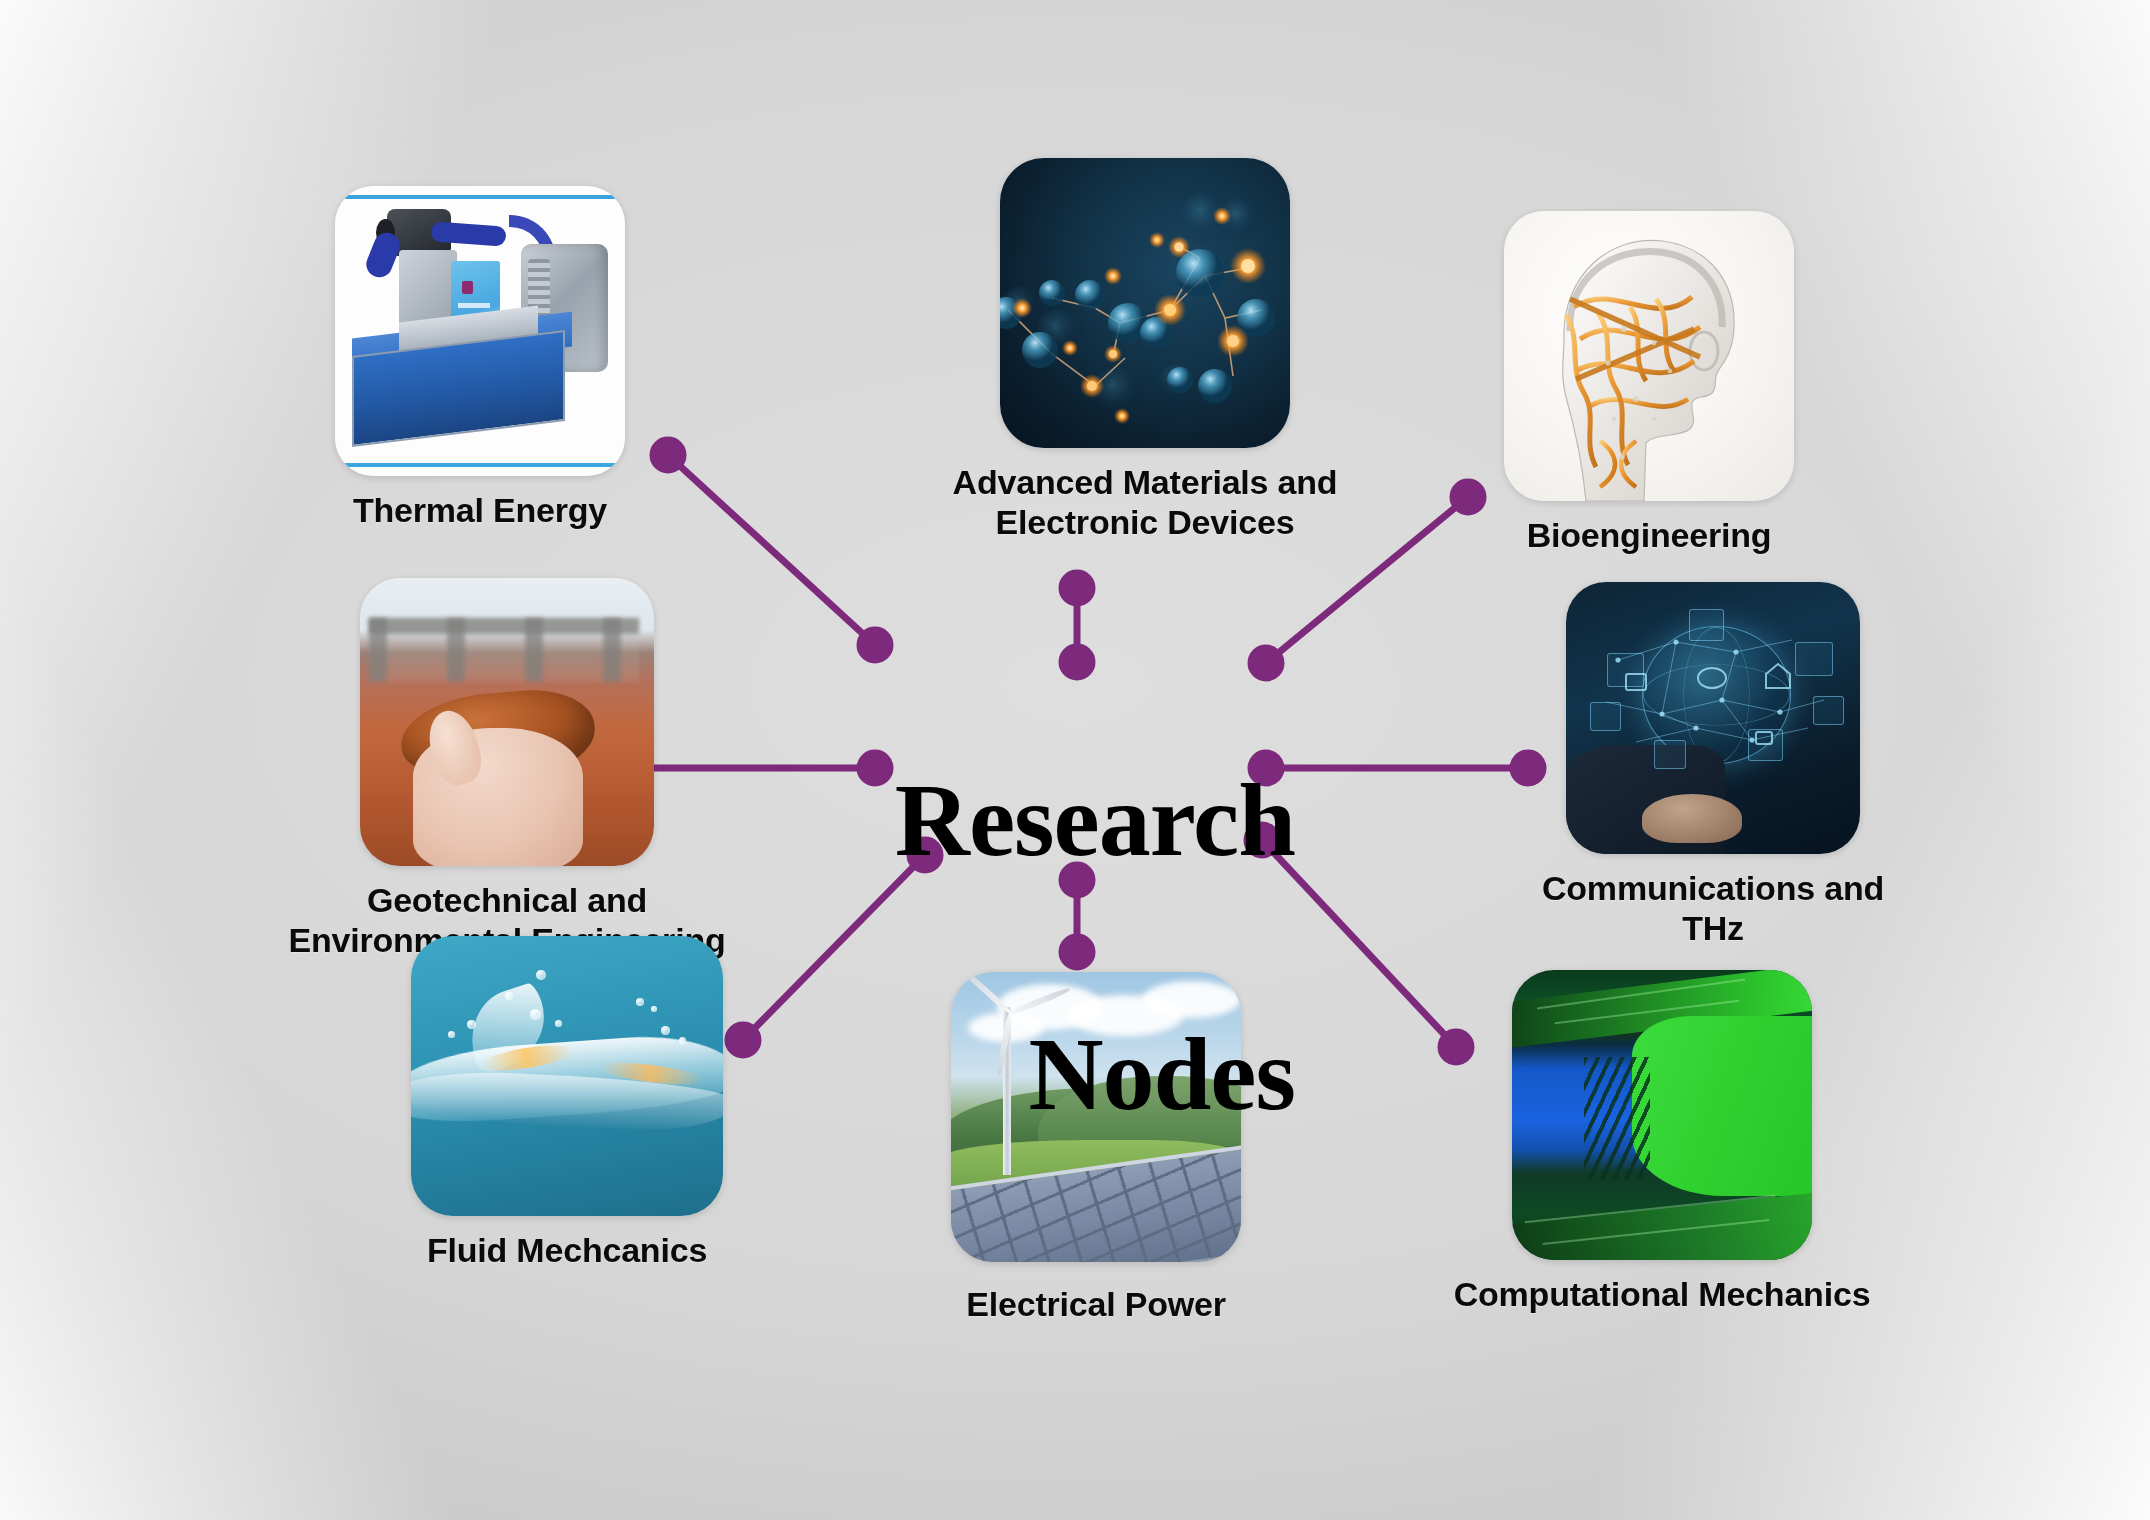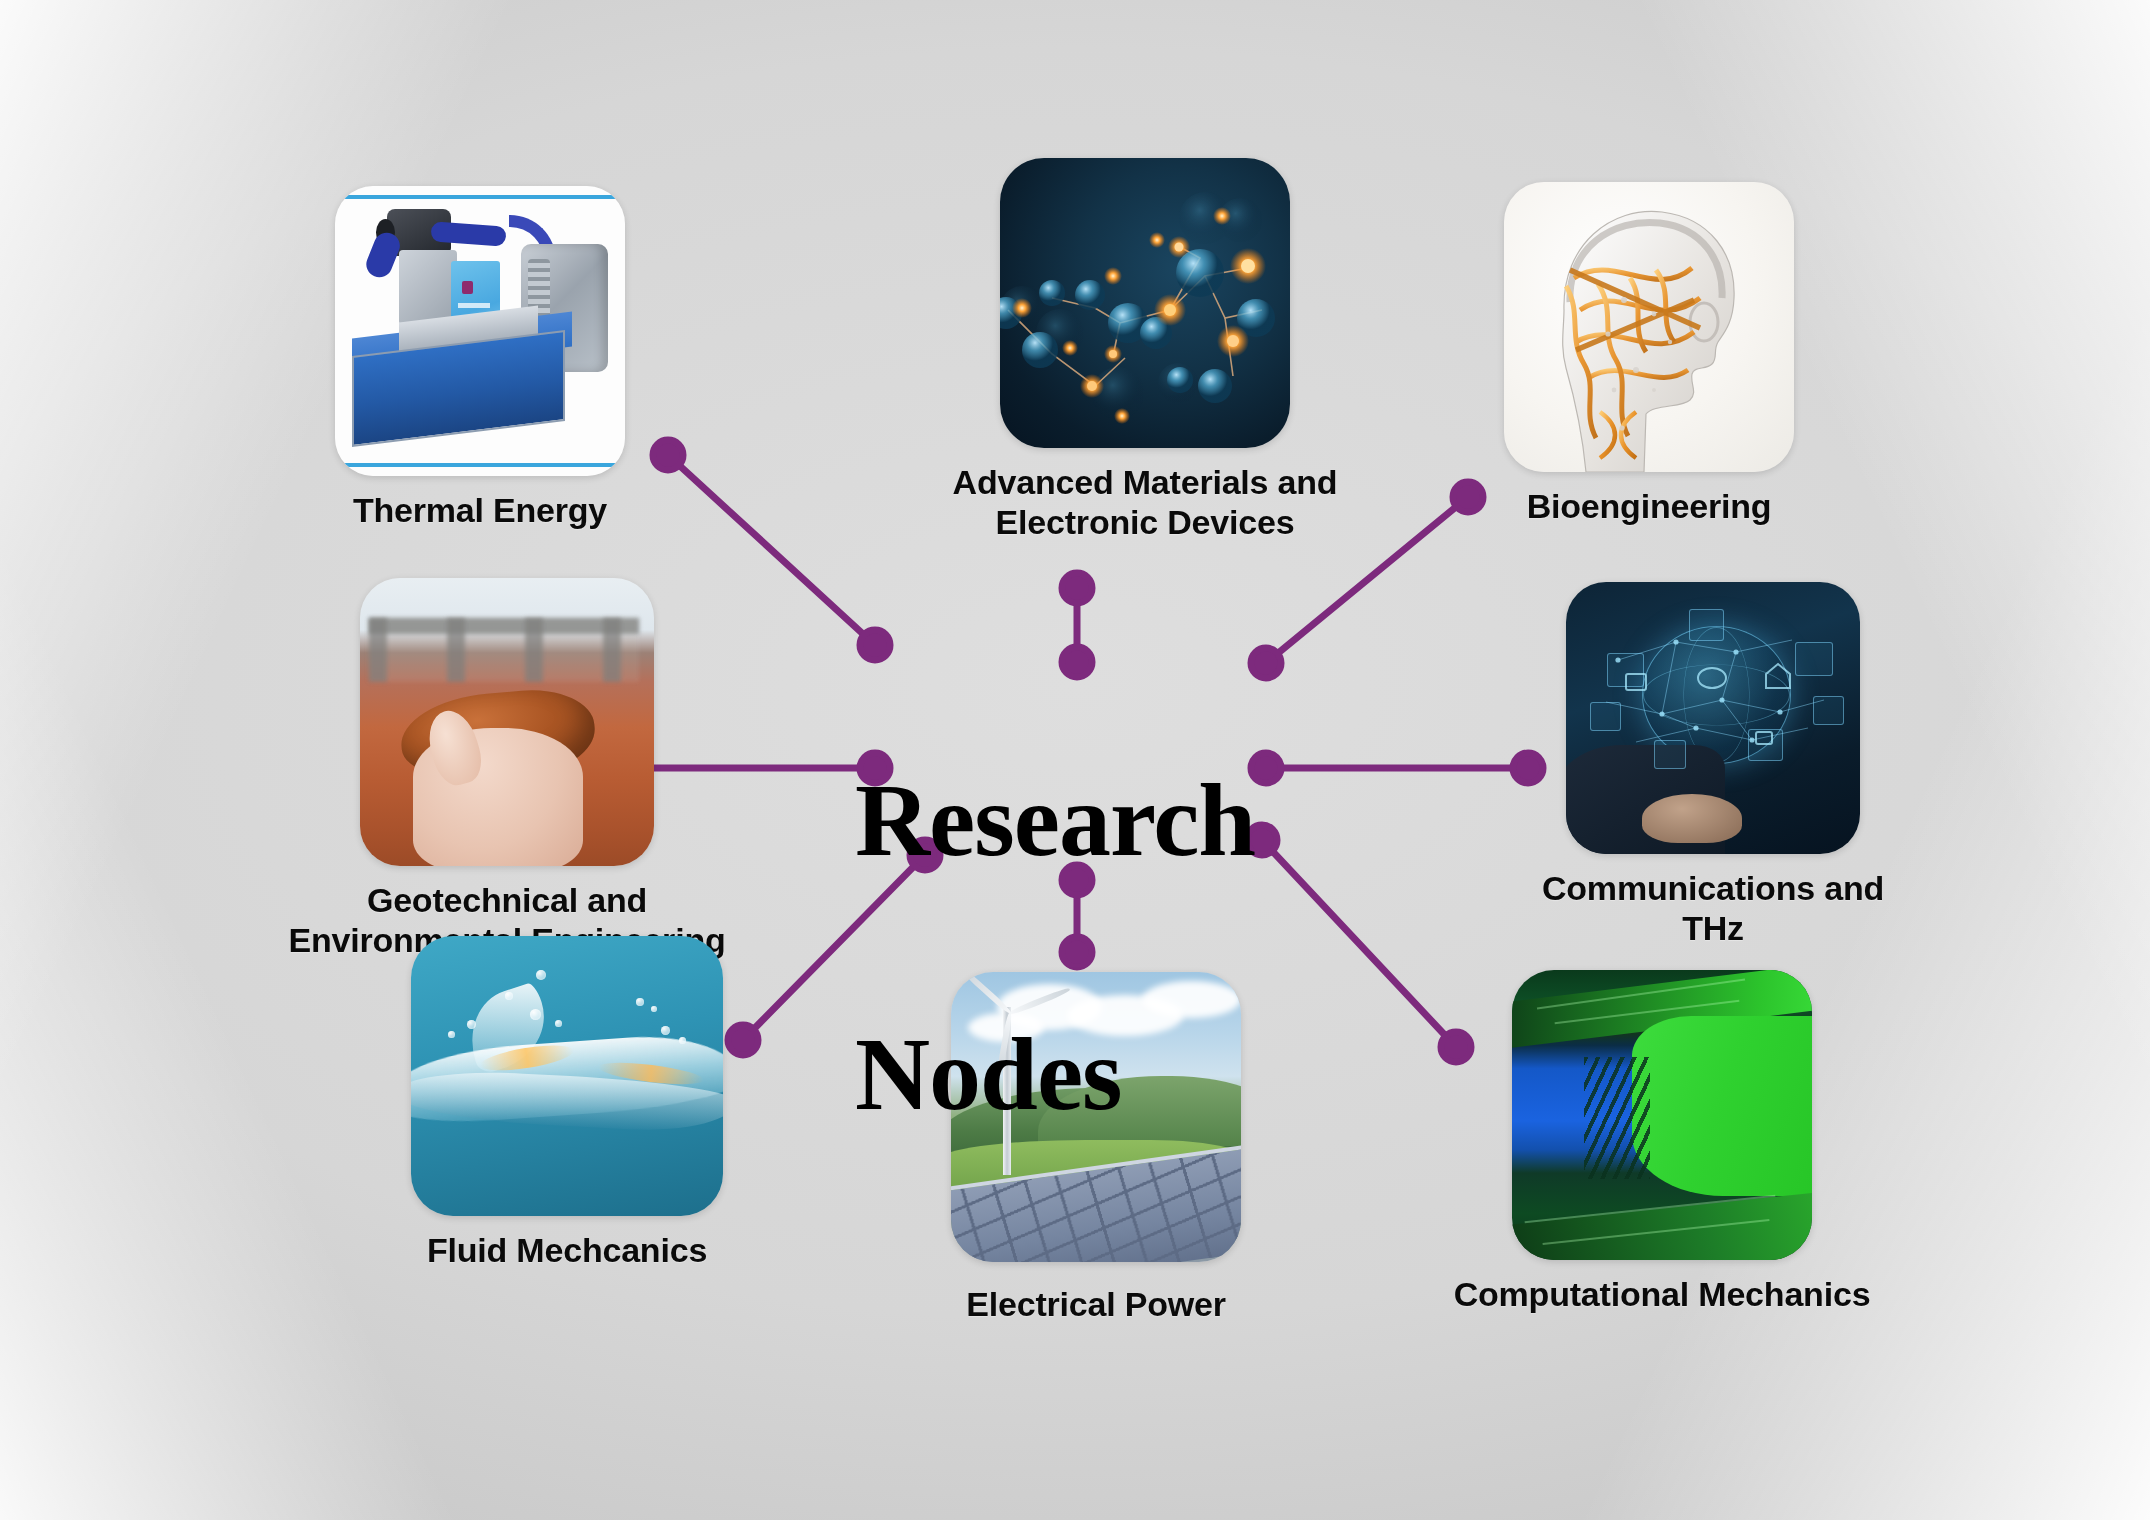--- a/index.html
+++ b/index.html
@@ -56,21 +56,21 @@
     line-height: 1.18;
     color: #0a0a0a;
     text-align: center;
     white-space: pre-line;
     letter-spacing: -0.2px;
     text-shadow: 0 1px 1px rgba(255,255,255,0.35);
   }
   .center-title {
     position: absolute;
     z-index: 3;
-    text-align: left;
+    text-align: right;
     font-family: "Liberation Serif", serif;
     font-weight: bold;
     font-size: 104px;
     line-height: 1.22;
     color: #000000;
     white-space: pre-line;
     letter-spacing: -1px;
   }
 
   
@@ -457,21 +457,21 @@
             <circle cx="122" cy="258" r="8" fill="url(#glowO)"></circle>
             <circle cx="70" cy="190" r="8" fill="url(#glowO)"></circle>
           </g>
         </svg>
       </div>
     </div>
     <div class="node-label">Advanced Materials and
 Electronic Devices</div>
   </div>
 
-  <div class="node" style="left:1478px; top:182px; width:342px;">
+  <div class="node" style="left:1478px; top:211px; width:342px;">
     <div class="thumb" style="width:290px; height:290px; border-radius:40px;">
       <div class="art-bio">
         <svg viewBox="0 0 290 290" width="290" height="290" xmlns="http://www.w3.org/2000/svg">
           <defs>
             <linearGradient id="skullG" x1="0" y1="0" x2="1" y2="1">
               <stop offset="0%" stop-color="#ffffff"></stop>
               <stop offset="55%" stop-color="#e6e3df"></stop>
               <stop offset="100%" stop-color="#cfcbc6"></stop>
             </linearGradient>
             <linearGradient id="dnaG" x1="0" y1="0" x2="1" y2="1">

